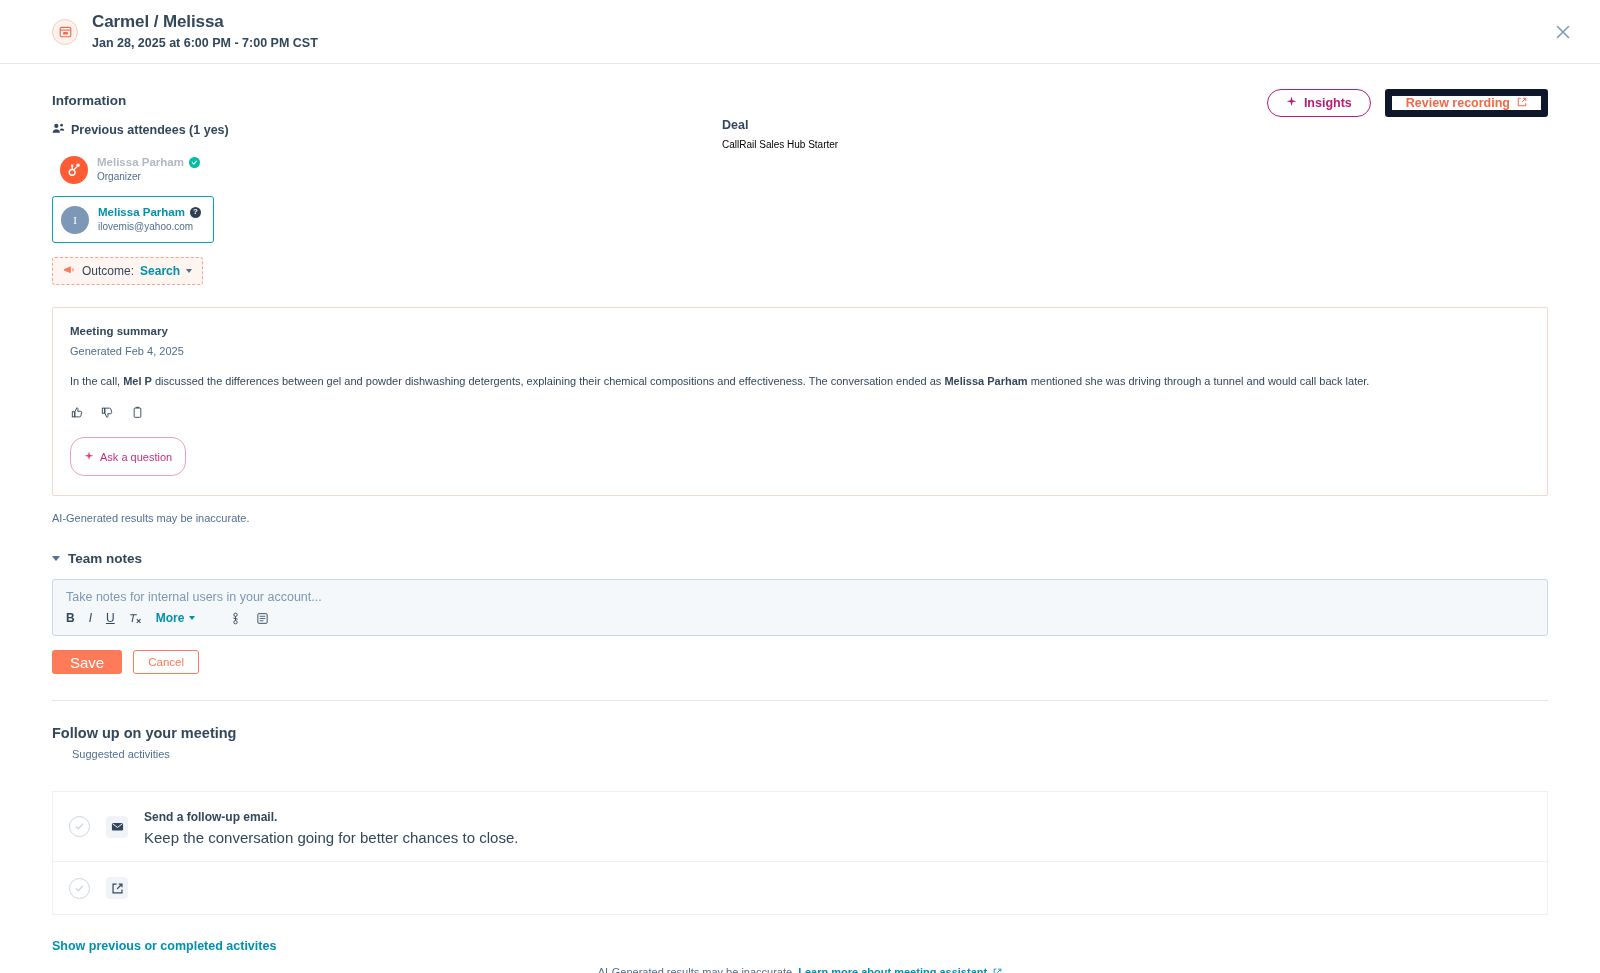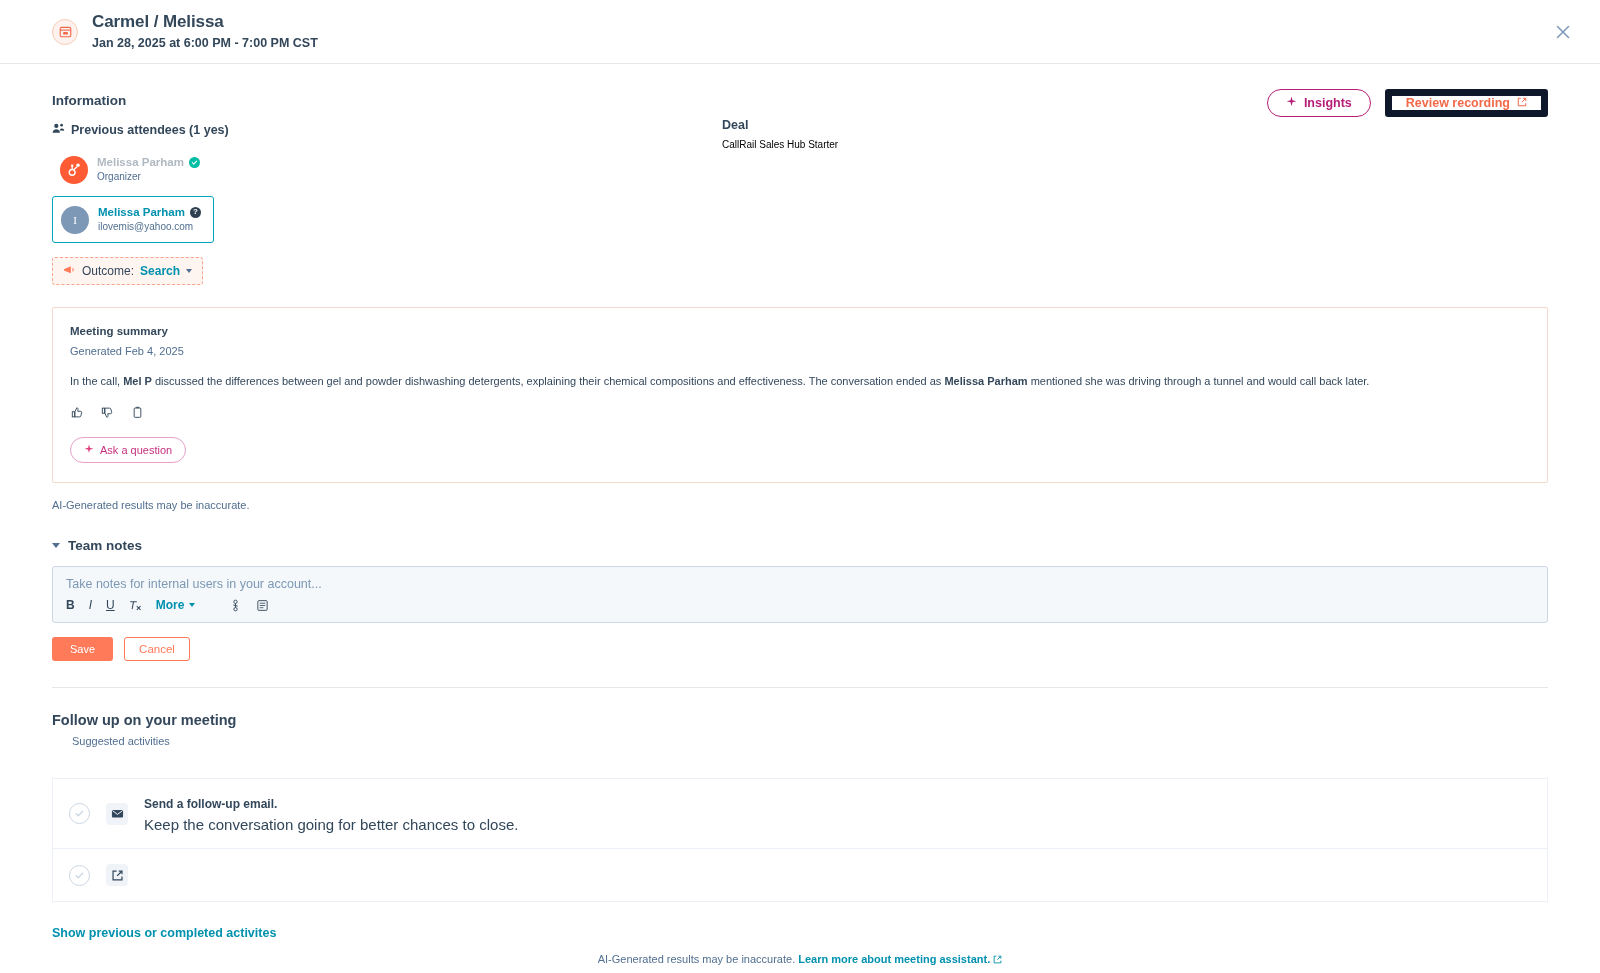--- a/index.html
+++ b/index.html
@@ -110,21 +110,21 @@
     min-height:145px;
   }
   .sum-title { font-size:11.5px; font-weight:bold; color:#33475b; }
   .sum-gen { font-size:11px; color:#516f90; margin-top:8px; }
   .sum-body { font-size:11px; color:#33475b; line-height:16px; margin-top:16px; }
   .sum-body b { font-weight:bold; }
   .sum-icons { display:flex; gap:16px; margin-top:16px; }
   .icon-btn { cursor:pointer; display:flex; align-items:center; justify-content:center; width:14px; height:14px; }
   .ask-btn {
     margin-top:18px; display:inline-flex; align-items:center; gap:6px;
-    border:1px solid #e8a1c8; border-radius:14px; padding:0 13px; height:26px;
+    border:1px solid #e8a1c8; border-radius:14px; padding:0 13px; height:39px;
     color:#c4317d; font-size:11px; background:#fff; cursor:pointer;
   }
   .disclaimer { font-size:11px; color:#516f90; margin-top:16px; }
 
   
   .team-notes-head {
     display:flex; align-items:center; gap:8px;
     margin-top:27px; font-size:13.5px; font-weight:bold; color:#33475b; cursor:pointer;
   }
   .chev-down { width:0;height:0;border-left:4px solid transparent;border-right:4px solid transparent;border-top:5px solid #516f90; }
@@ -134,21 +134,21 @@
     display:flex; flex-direction:column; justify-content:space-between;
   }
   .notes-placeholder { font-size:12.5px; color:#7c98b6; }
   .notes-toolbar { display:flex; align-items:center; gap:14px; font-size:12px; color:#33475b; }
   .notes-toolbar .tb { cursor:pointer; display:inline-flex; align-items:center; }
   .notes-toolbar .more { color:#0091ae; font-weight:bold; display:inline-flex; align-items:center; gap:5px; cursor:pointer; }
   .tb-sep { width:6px; }
   .notes-actions { display:flex; gap:11px; margin-top:14px; }
   .btn-save {
     background:#ff7a59; color:#fff; border:none; border-radius:3px;
-    font-size:11px; padding:0 18px; height:24px; cursor:pointer;
+    font-size:15px; padding:0 18px; height:24px; cursor:pointer;
     font-family:"Liberation Sans", sans-serif;
   }
   .btn-cancel {
     background:#fff; color:#ff7a59; border:1px solid #ff7a59; border-radius:3px;
     font-size:11.5px; padding:0 14px; height:24px; cursor:pointer;
     font-family:"Liberation Sans", sans-serif;
   }
 
   .hr { border:none; border-top:1px solid #e5e8eb; margin:26px 0 0 0; }
 

